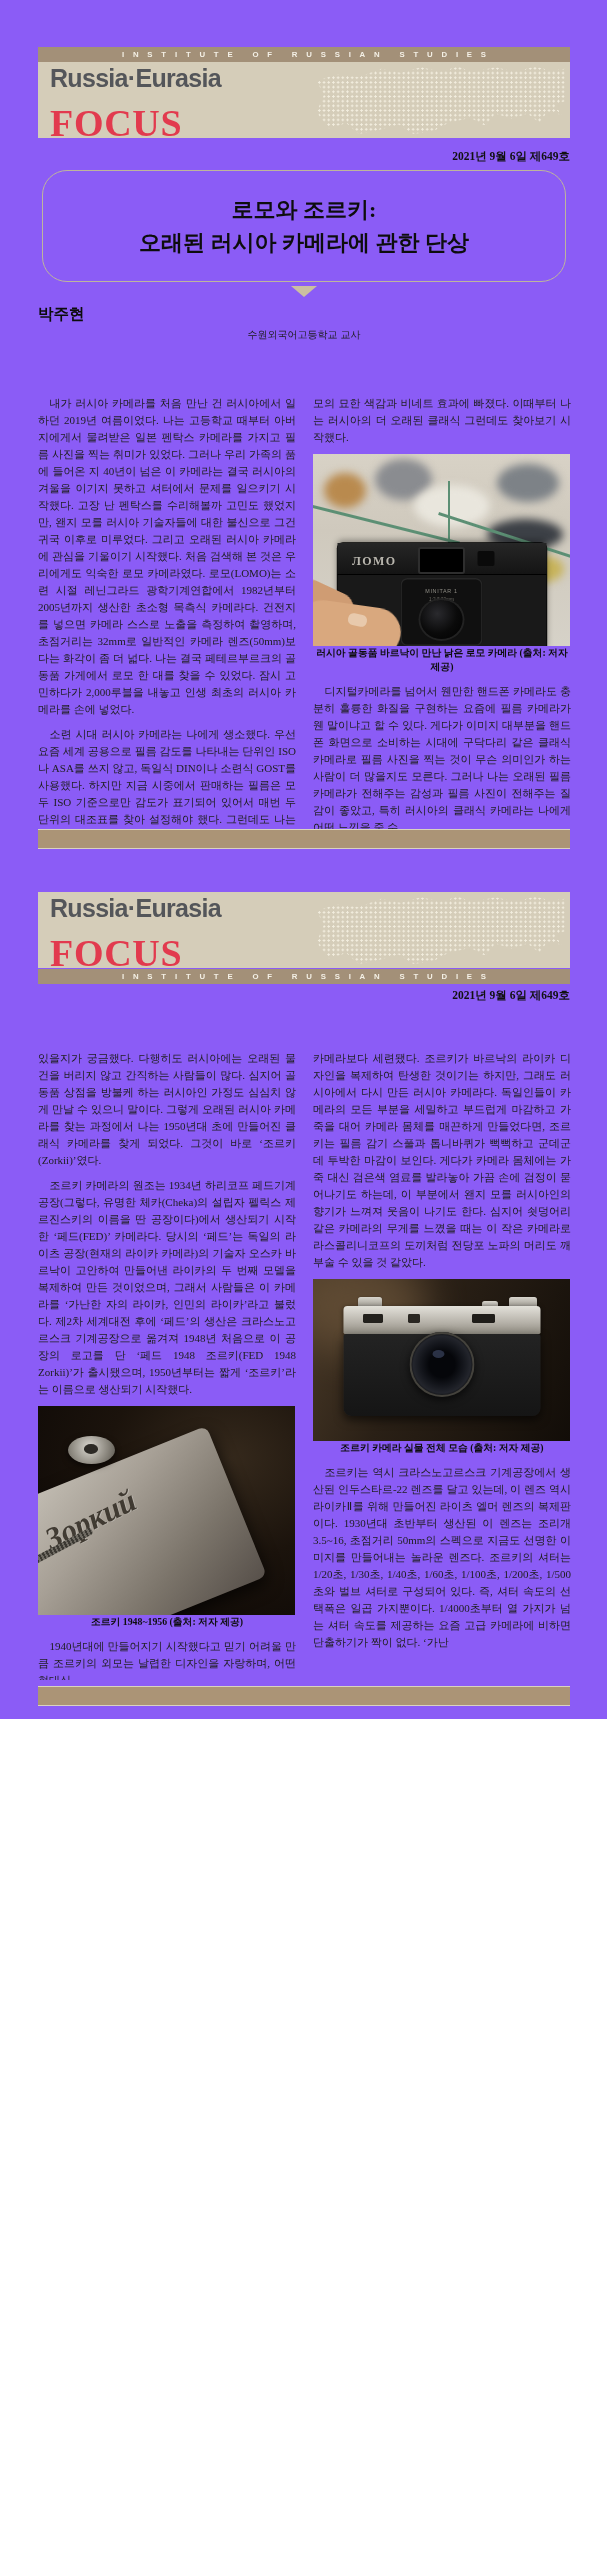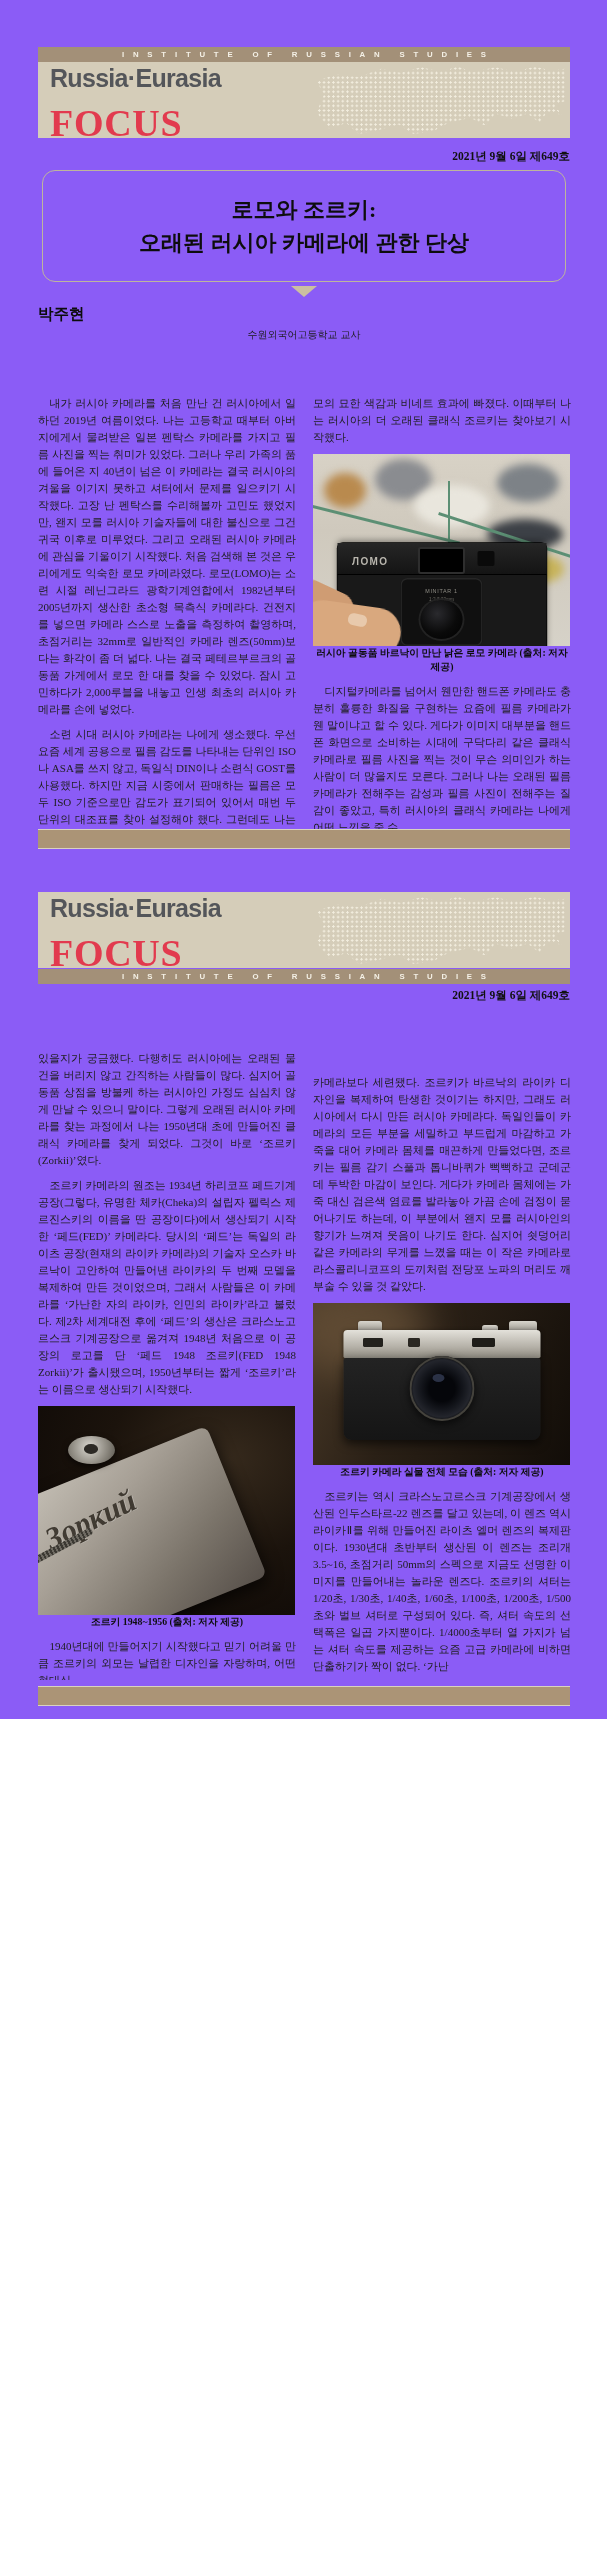--- a/index.html
+++ b/index.html
@@ -19,21 +19,21 @@
                   line-height:39px; color:#e23a4e; letter-spacing:0.7px; margin-top:12px; }
   .map-dots { position:absolute; right:5.4px; top:4px; width:248px; height:68px;
               background-image:radial-gradient(circle,#f2edde 1px,transparent 1.1px);
               background-size:4.7px 4.7px;
               clip-path:polygon(26% 4%,34% 10%,42% 2%,50% 8%,57% 1%,63% 9%,72% 2%,80% 8%,88% 1%,95% 7%,100% 4%,100% 52%,96% 58%,99% 72%,93% 67%,90% 84%,85% 70%,79% 78%,72% 70%,68% 88%,62% 76%,53% 84%,47% 96%,39% 100%,33% 86%,25% 94%,17% 100%,12% 84%,5% 92%,0% 68%,3% 42%,0% 22%,8% 12%,17% 16%); }
   .date-line { position:absolute; left:38px; width:532px; text-align:right;
                font-weight:bold; font-size:11.5px; color:#111; }
 
   
   .title-box { position:absolute; left:42px; top:170px; width:524px; height:112px;
-               border:1.4px solid #beb59c; border-radius:13px; box-sizing:border-box;
+               border:1.4px solid #beb59c; border-radius:25px; box-sizing:border-box;
                display:flex; flex-direction:column; align-items:center; justify-content:center; gap:6.8px; }
   .title-line { font-weight:bold; font-size:22px; color:#0d0d0d; line-height:27px; text-align:center; }
   .tri-down { position:absolute; left:291px; top:286px; width:0; height:0;
               border-left:13px solid transparent; border-right:13px solid transparent;
               border-top:11.5px solid #cbbfa1; }
   .author-name { position:absolute; left:38px; top:304px; width:532px; 
                  font-family:"Liberation Sans", sans-serif; font-weight:bold; font-size:15.5px; color:#0c0c0c; }
   .author-affil { position:absolute; left:38px; top:328px; width:532px; text-align:center;
                   font-family:"Liberation Sans", sans-serif; font-size:10px; color:#1b1b1b; }
 
@@ -64,21 +64,21 @@
   .p1-shelf { position:absolute; background:#5c8f74; filter:blur(0.7px); }
   .p1-s1 { left:-13.5px; top:68px; width:162px; height:2.7px; transform:rotate(14deg); }
   .p1-s2 { left:122px; top:81px; width:149px; height:2.7px; transform:rotate(18deg); }
   .p1-s3 { left:135px; top:27px; width:2px; height:88px; }
   .p1-cam { position:absolute; left:50%; transform:translateX(-50%); bottom:-4px;
             width:209px; height:107px; background:#191919; border-radius:5.4px 5.4px 2.7px 2.7px;
             box-shadow:0 0 0 0.7px #000, 0 -2.7px 6.8px rgba(0,0,0,.35); }
   .p1-cam-top { position:absolute; left:0; top:0; width:100%; height:31px;
                 background:linear-gradient(#262626,#141414); border-bottom:0.7px solid #000; }
   .p1-brand { position:absolute; left:15px; top:10px; color:#b9b6ae;
-              font-family:Liberation Sans, sans-serif; font-weight:bold; font-size:10px; letter-spacing:1.4px; }
+              font-family:Liberation Serif, serif; font-weight:bold; font-size:12px; letter-spacing:1.4px; }
   .p1-vf { position:absolute; left:50%; transform:translateX(-50%); top:4px; width:43px; height:23px;
            background:#000; border:2px solid #2e2e2e; border-radius:2.7px; }
   .p1-win { position:absolute; left:140px; top:8px; width:17.6px; height:15px; background:#0a0a0a; border-radius:2px; }
   .p1-lens { position:absolute; left:50%; transform:translateX(-50%); top:35px; width:82px; height:68px;
              background:#101010; border-radius:6.8px; box-shadow:inset 0 0 0 1.4px #262626; }
   .p1-lens-text { position:absolute; left:0; top:5.4px; width:100%; text-align:center;
                   color:#8f8d85; font-family:"Liberation Sans", sans-serif; font-size:5.4px; letter-spacing:0.7px; }
   .p1-lens-text2 { position:absolute; left:0; top:13px; width:100%; text-align:center;
                    color:#6f6d66; font-family:"Liberation Sans", sans-serif; font-size:4.7px; }
   .p1-glass { position:absolute; left:50%; transform:translateX(-50%); top:21.6px; width:42px; height:39px;
@@ -165,21 +165,21 @@
     <div class="tri-down"></div>
     <div class="author-name">박주현</div>
     <div class="author-affil">수원외국어고등학교 교사</div>
 
     <div class="col" style="left:38px; top:395px; height:437px;">
       <p class="indent">내가 러시아 카메라를 처음 만난 건 러시아에서 일하던 2019년 여름이었다. 나는 고등학교 때부터 아버지에게서 물려받은 일본 펜탁스 카메라를 가지고 필름 사진을 찍는 취미가 있었다. 그러나 우리 가족의 품에 들어온 지 40년이 넘은 이 카메라는 결국 러시아의 겨울을 이기지 못하고 셔터에서 문제를 일으키기 시작했다. 고장 난 펜탁스를 수리해볼까 고민도 했었지만, 왠지 모를 러시아 기술자들에 대한 불신으로 그건 귀국 이후로 미루었다. 그리고 오래된 러시아 카메라에 관심을 기울이기 시작했다. 처음 검색해 본 것은 우리에게도 익숙한 로모 카메라였다. 로모(LOMO)는 소련 시절 레닌그라드 광학기계연합에서 1982년부터 2005년까지 생산한 초소형 목측식 카메라다. 건전지를 넣으면 카메라 스스로 노출을 측정하여 촬영하며, 초점거리는 32mm로 일반적인 카메라 렌즈(50mm)보다는 화각이 좀 더 넓다. 나는 결국 페테르부르크의 골동품 가게에서 로모 한 대를 찾을 수 있었다. 잠시 고민하다가 2,000루블을 내놓고 인생 최초의 러시아 카메라를 손에 넣었다.</p>
       <p class="indent">소련 시대 러시아 카메라는 나에게 생소했다. 우선 요즘 세계 공용으로 필름 감도를 나타내는 단위인 ISO나 ASA를 쓰지 않고, 독일식 DIN이나 소련식 GOST를 사용했다. 하지만 지금 시중에서 판매하는 필름은 모두 ISO 기준으로만 감도가 표기되어 있어서 매번 두 단위의 대조표를 찾아 설정해야 했다. 그런데도 나는 순식간에 로</p>
     </div>
 
     <div class="col" style="left:313px; top:395px; height:437px;">
-      <p>모의 묘한 색감과 비네트 효과에 빠졌다. 이때부터 나는 러시아의 더 오래된 클래식 조르키는 찾아보기 시작했다.</p>
+      <p>모의 묘한 색감과 비네트 효과에 빠졌다. 이때부터 나는 러시아의 더 오래된 클래식 그런데도 찾아보기 시작했다.</p>
 
       <div class="photo photo1">
         <div class="blob p1-b1"></div>
         <div class="blob p1-b2"></div>
         <div class="blob p1-b3"></div>
         <div class="blob p1-b4"></div>
         <div class="blob p1-b5"></div>
         <div class="blob p1-b6"></div>
         <div class="p1-shelf p1-s1"></div>
         <div class="p1-shelf p1-s2"></div>
@@ -234,21 +234,21 @@
         </div>
         <div class="p2-knob">
           <div class="p2-knob-core"></div>
         </div>
       </div>
       <p class="cap">조르키 1948~1956 (출처: 저자 제공)</p>
 
       <p class="indent after-cap">1940년대에 만들어지기 시작했다고 믿기 어려울 만큼 조르키의 외모는 날렵한 디자인을 자랑하며, 어떤 현대식</p>
     </div>
 
-    <div class="col" style="left:313px; top:1050px; height:630px;margin-top:24px;">
+    <div class="col" style="left:313px; top:1050px; height:630px;">
       <p>카메라보다 세련됐다. 조르키가 바르낙의 라이카 디자인을 복제하여 탄생한 것이기는 하지만, 그래도 러시아에서 다시 만든 러시아 카메라다. 독일인들이 카메라의 모든 부분을 세밀하고 부드럽게 마감하고 가죽을 대어 카메라 몸체를 매끈하게 만들었다면, 조르키는 필름 감기 스풀과 톱니바퀴가 뻑뻑하고 군데군데 투박한 마감이 보인다. 게다가 카메라 몸체에는 가죽 대신 검은색 염료를 발라놓아 가끔 손에 검정이 묻어나기도 하는데, 이 부분에서 왠지 모를 러시아인의 향기가 느껴져 웃음이 나기도 한다. 심지어 쇳덩어리 같은 카메라의 무게를 느꼈을 때는 이 작은 카메라로 라스콜리니코프의 도끼처럼 전당포 노파의 머리도 깨부술 수 있을 것 같았다.</p>
 
       <div class="photo photo3">
         <div class="p3-glow"></div>
         <div class="p3-knob p3-k1"></div>
         <div class="p3-knob p3-k2"></div>
         <div class="p3-knob p3-k3"></div>
         <div class="p3-top"></div>
         <div class="p3-rf1"></div>
         <div class="p3-rf2"></div>

